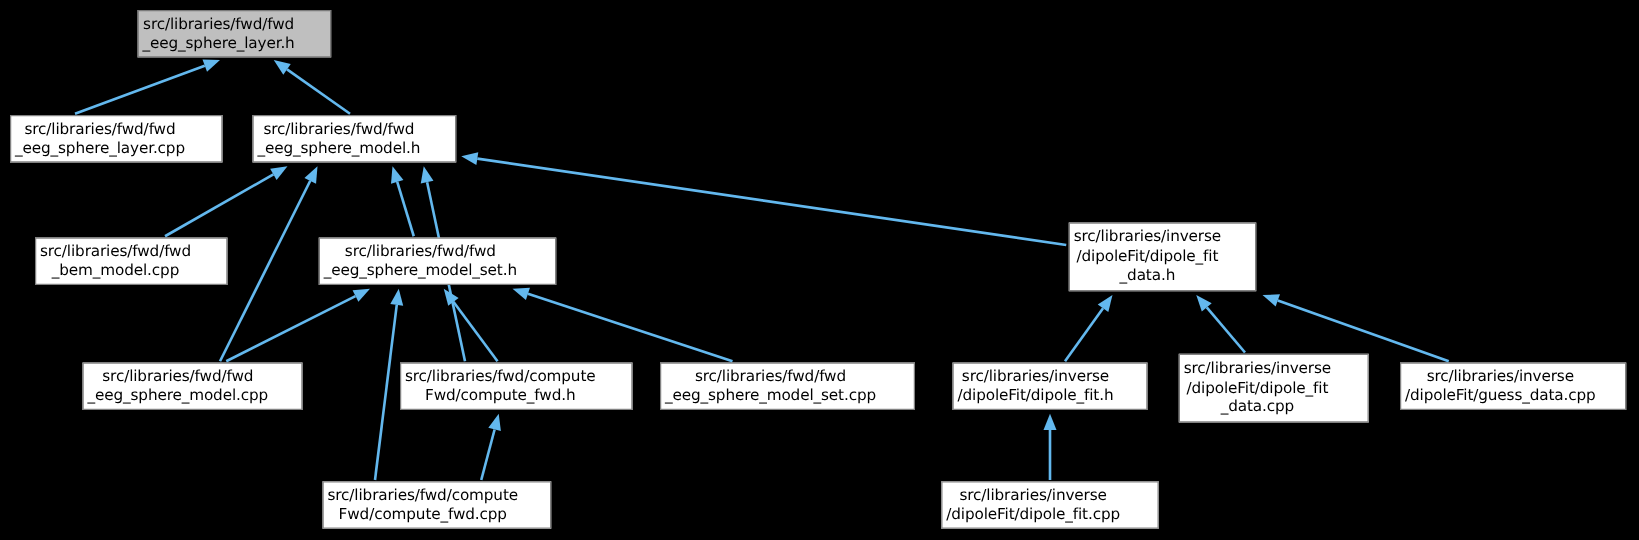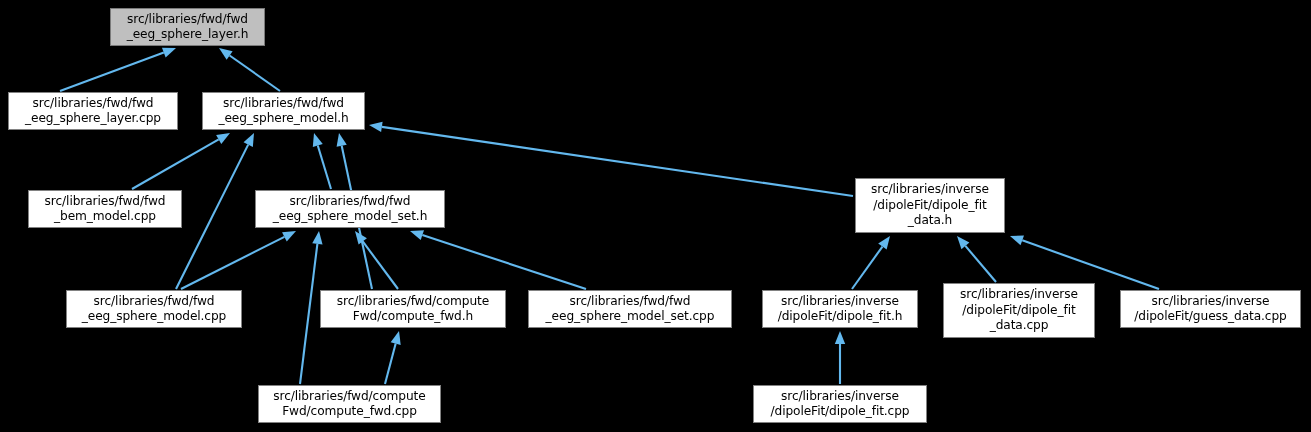--- a/index.html
+++ b/index.html
@@ -25,21 +25,21 @@
     pointer-events: none;
   }
   .node {
     position: absolute;
     box-sizing: border-box;
     border: 1px solid #828282;
     background: #ffffff;
     color: #000000;
     display: flex;
     align-items: center;
-    justify-content: center;
+    justify-content: flex-start;
     text-align: center;
     font-size: 12.2px;
     line-height: 15.5px;
     letter-spacing: -0.1px;
     white-space: pre-line;
     padding: 0 3px;
     z-index: 2;
   }
   .node.root {
     background: #bfbfbf;

